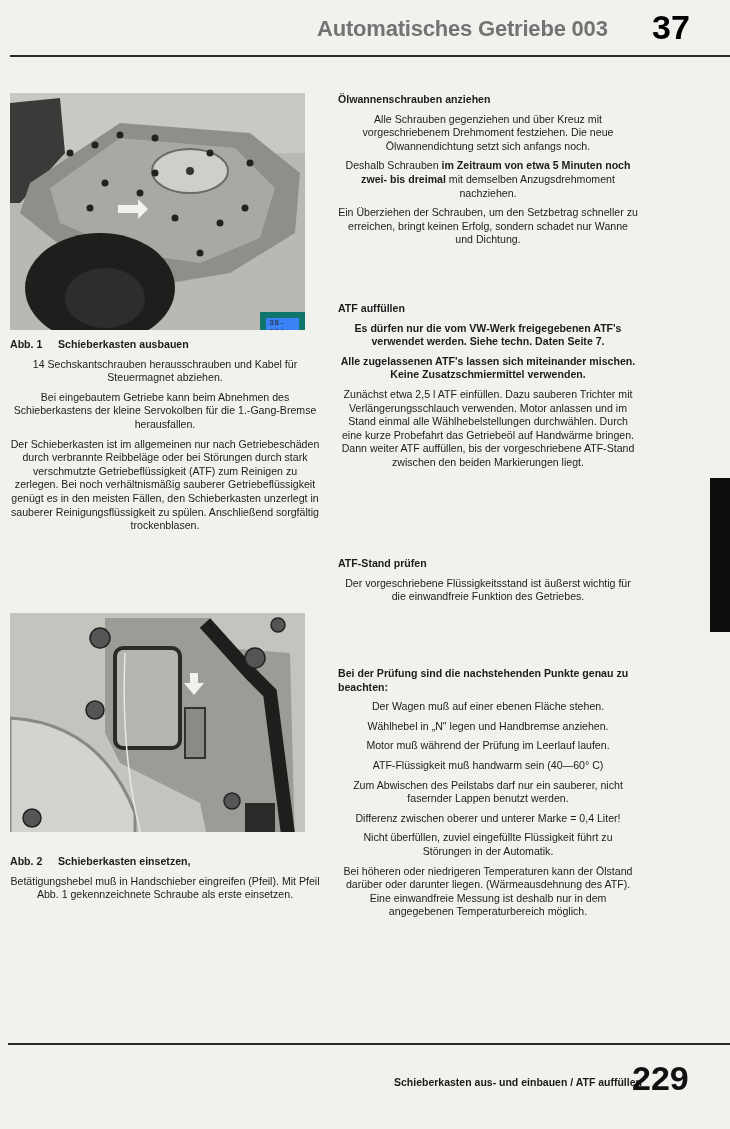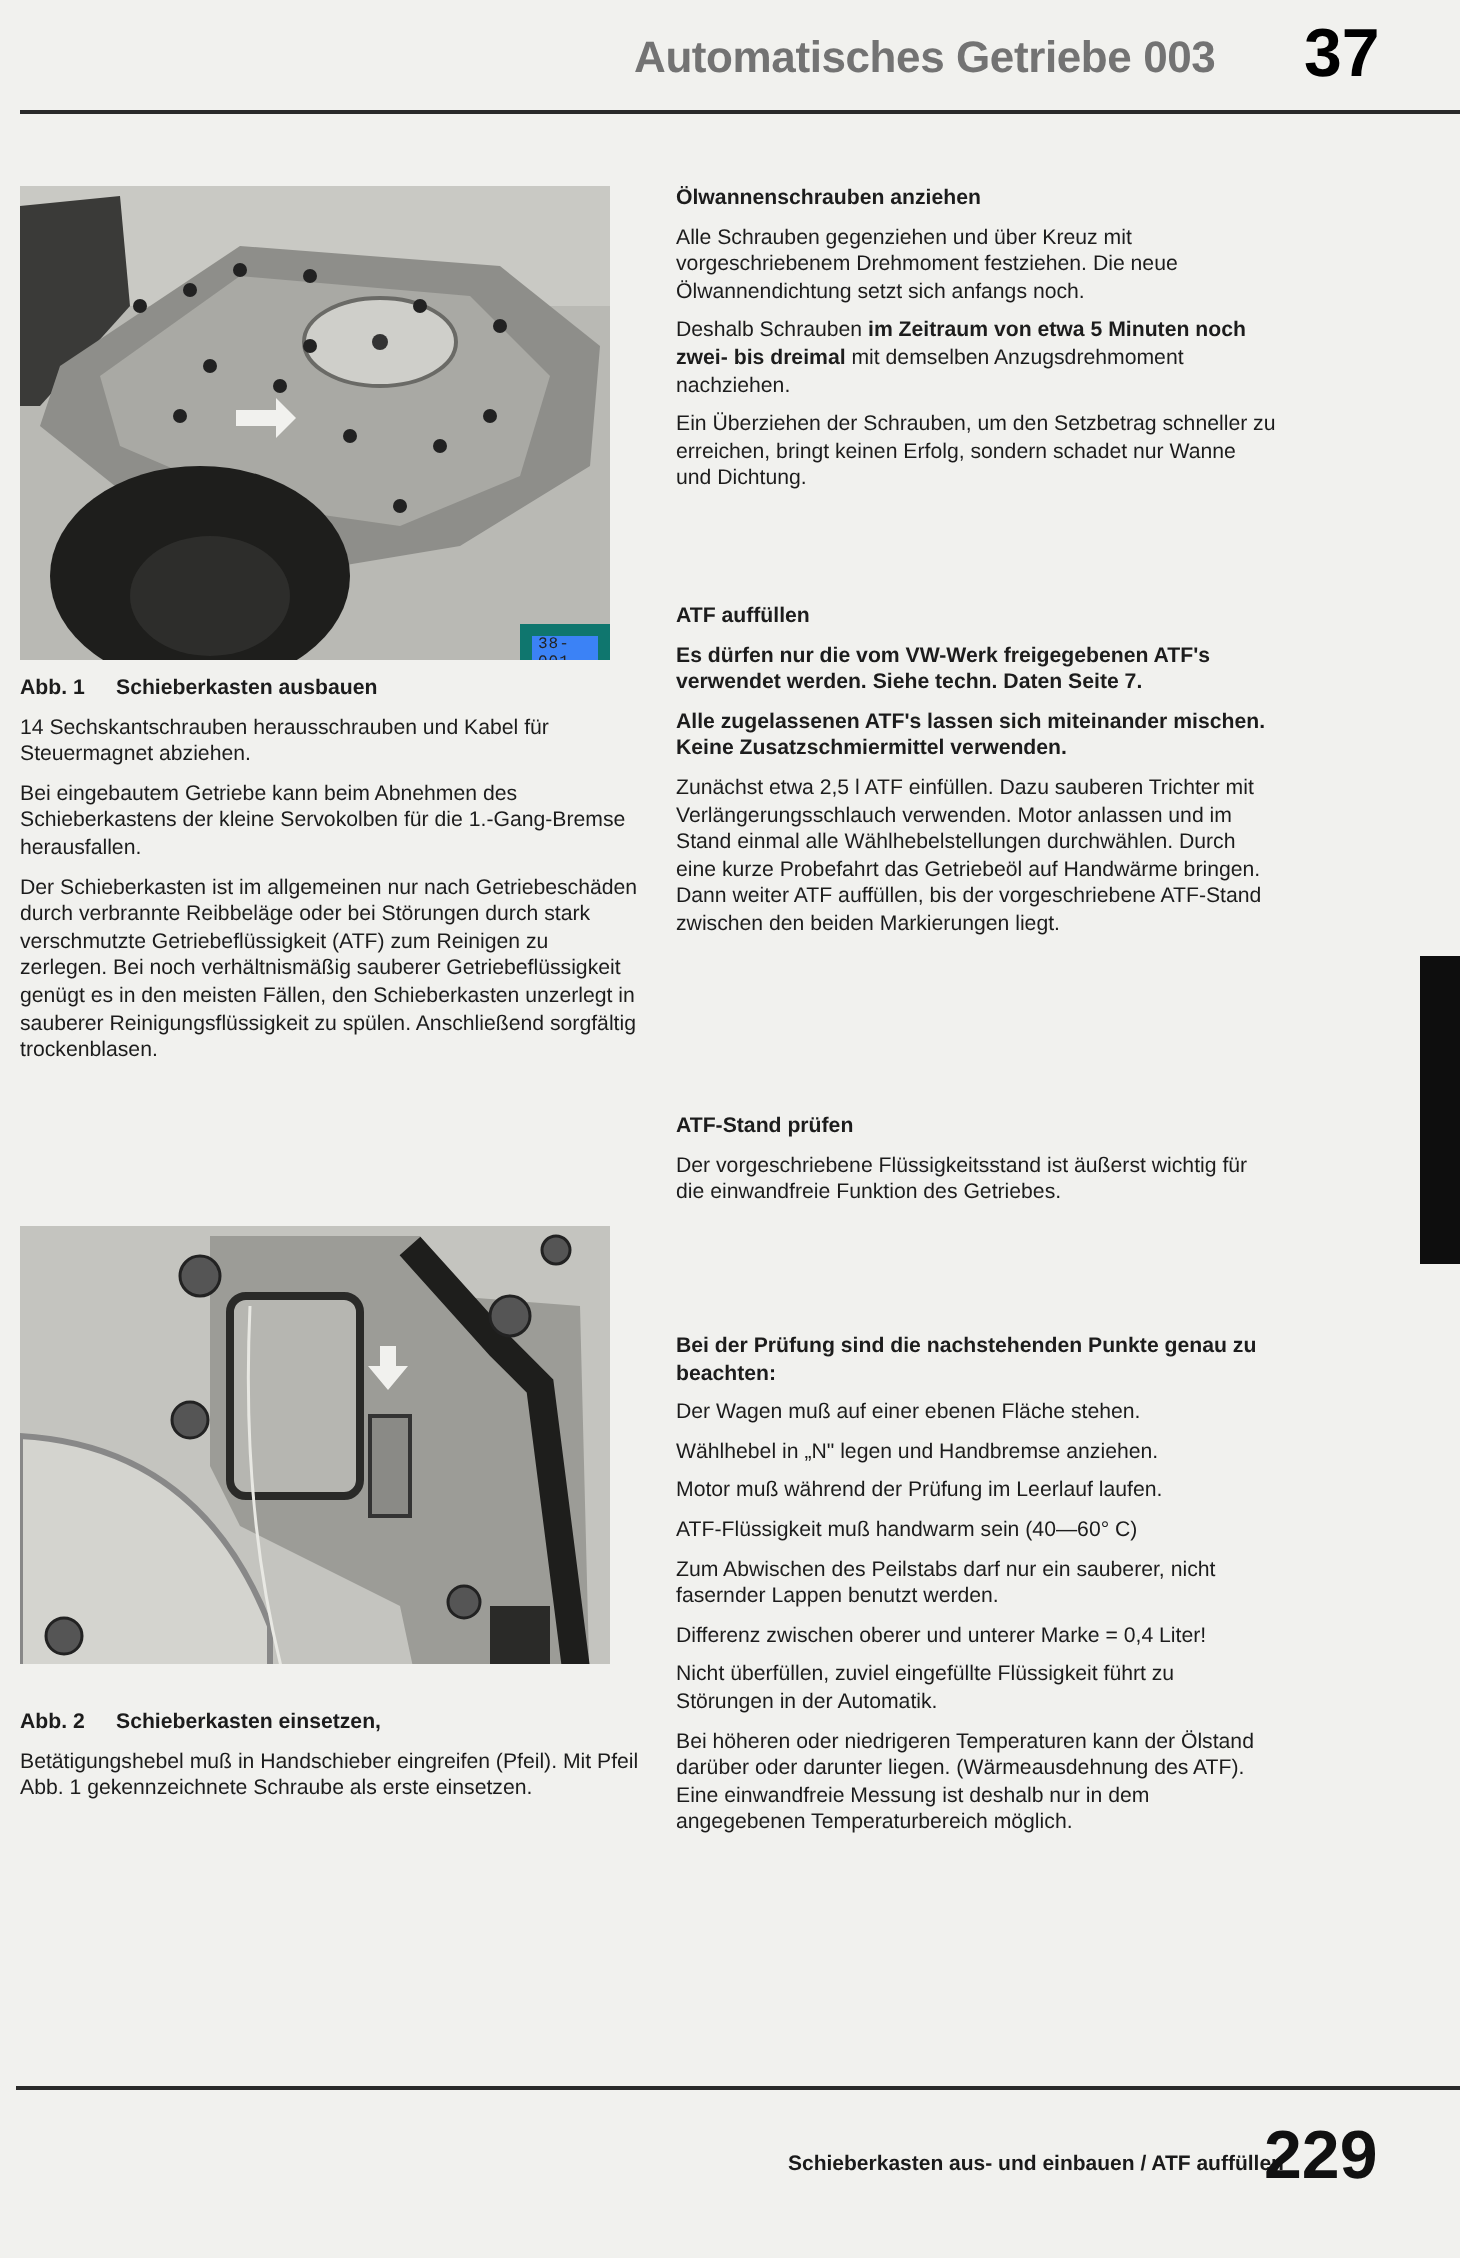--- a/index.html
+++ b/index.html
@@ -36,21 +36,21 @@
     .figure svg { display: block; }
     .fig-code {
       position: absolute; font-size: 8px; font-family: "Liberation Mono", monospace;
       border: 6px solid #0f766e; background: #3b82f6; padding: 0 3px; color: #222;
       letter-spacing: 0.5px;
     }
     .col { position: absolute; font-size: 10.6px; line-height: 13.6px; }
     .col-left { left: 10px; width: 310px; }
     .col-right { left: 338px; width: 300px; }
     .heading { font-weight: bold; font-size: 10.6px; }
-    .para { margin-top: 6px; }
+    .para { margin-top: 6px; text-align: center; }
     .bold { font-weight: bold; }
     .caption { font-weight: bold; }
     .caption .abb { display: inline-block; width: 48px; }
     .footer-title {
       position: absolute; left: 354px; top: 1076px; font-size: 10.5px; font-weight: bold; color: #1a1a1a; margin-left: 40px;
     }
     .page-number {
       position: absolute; left: 632px; top: 1059px; font-size: 34px; font-weight: bold; color: #111;
     }
   </style>

